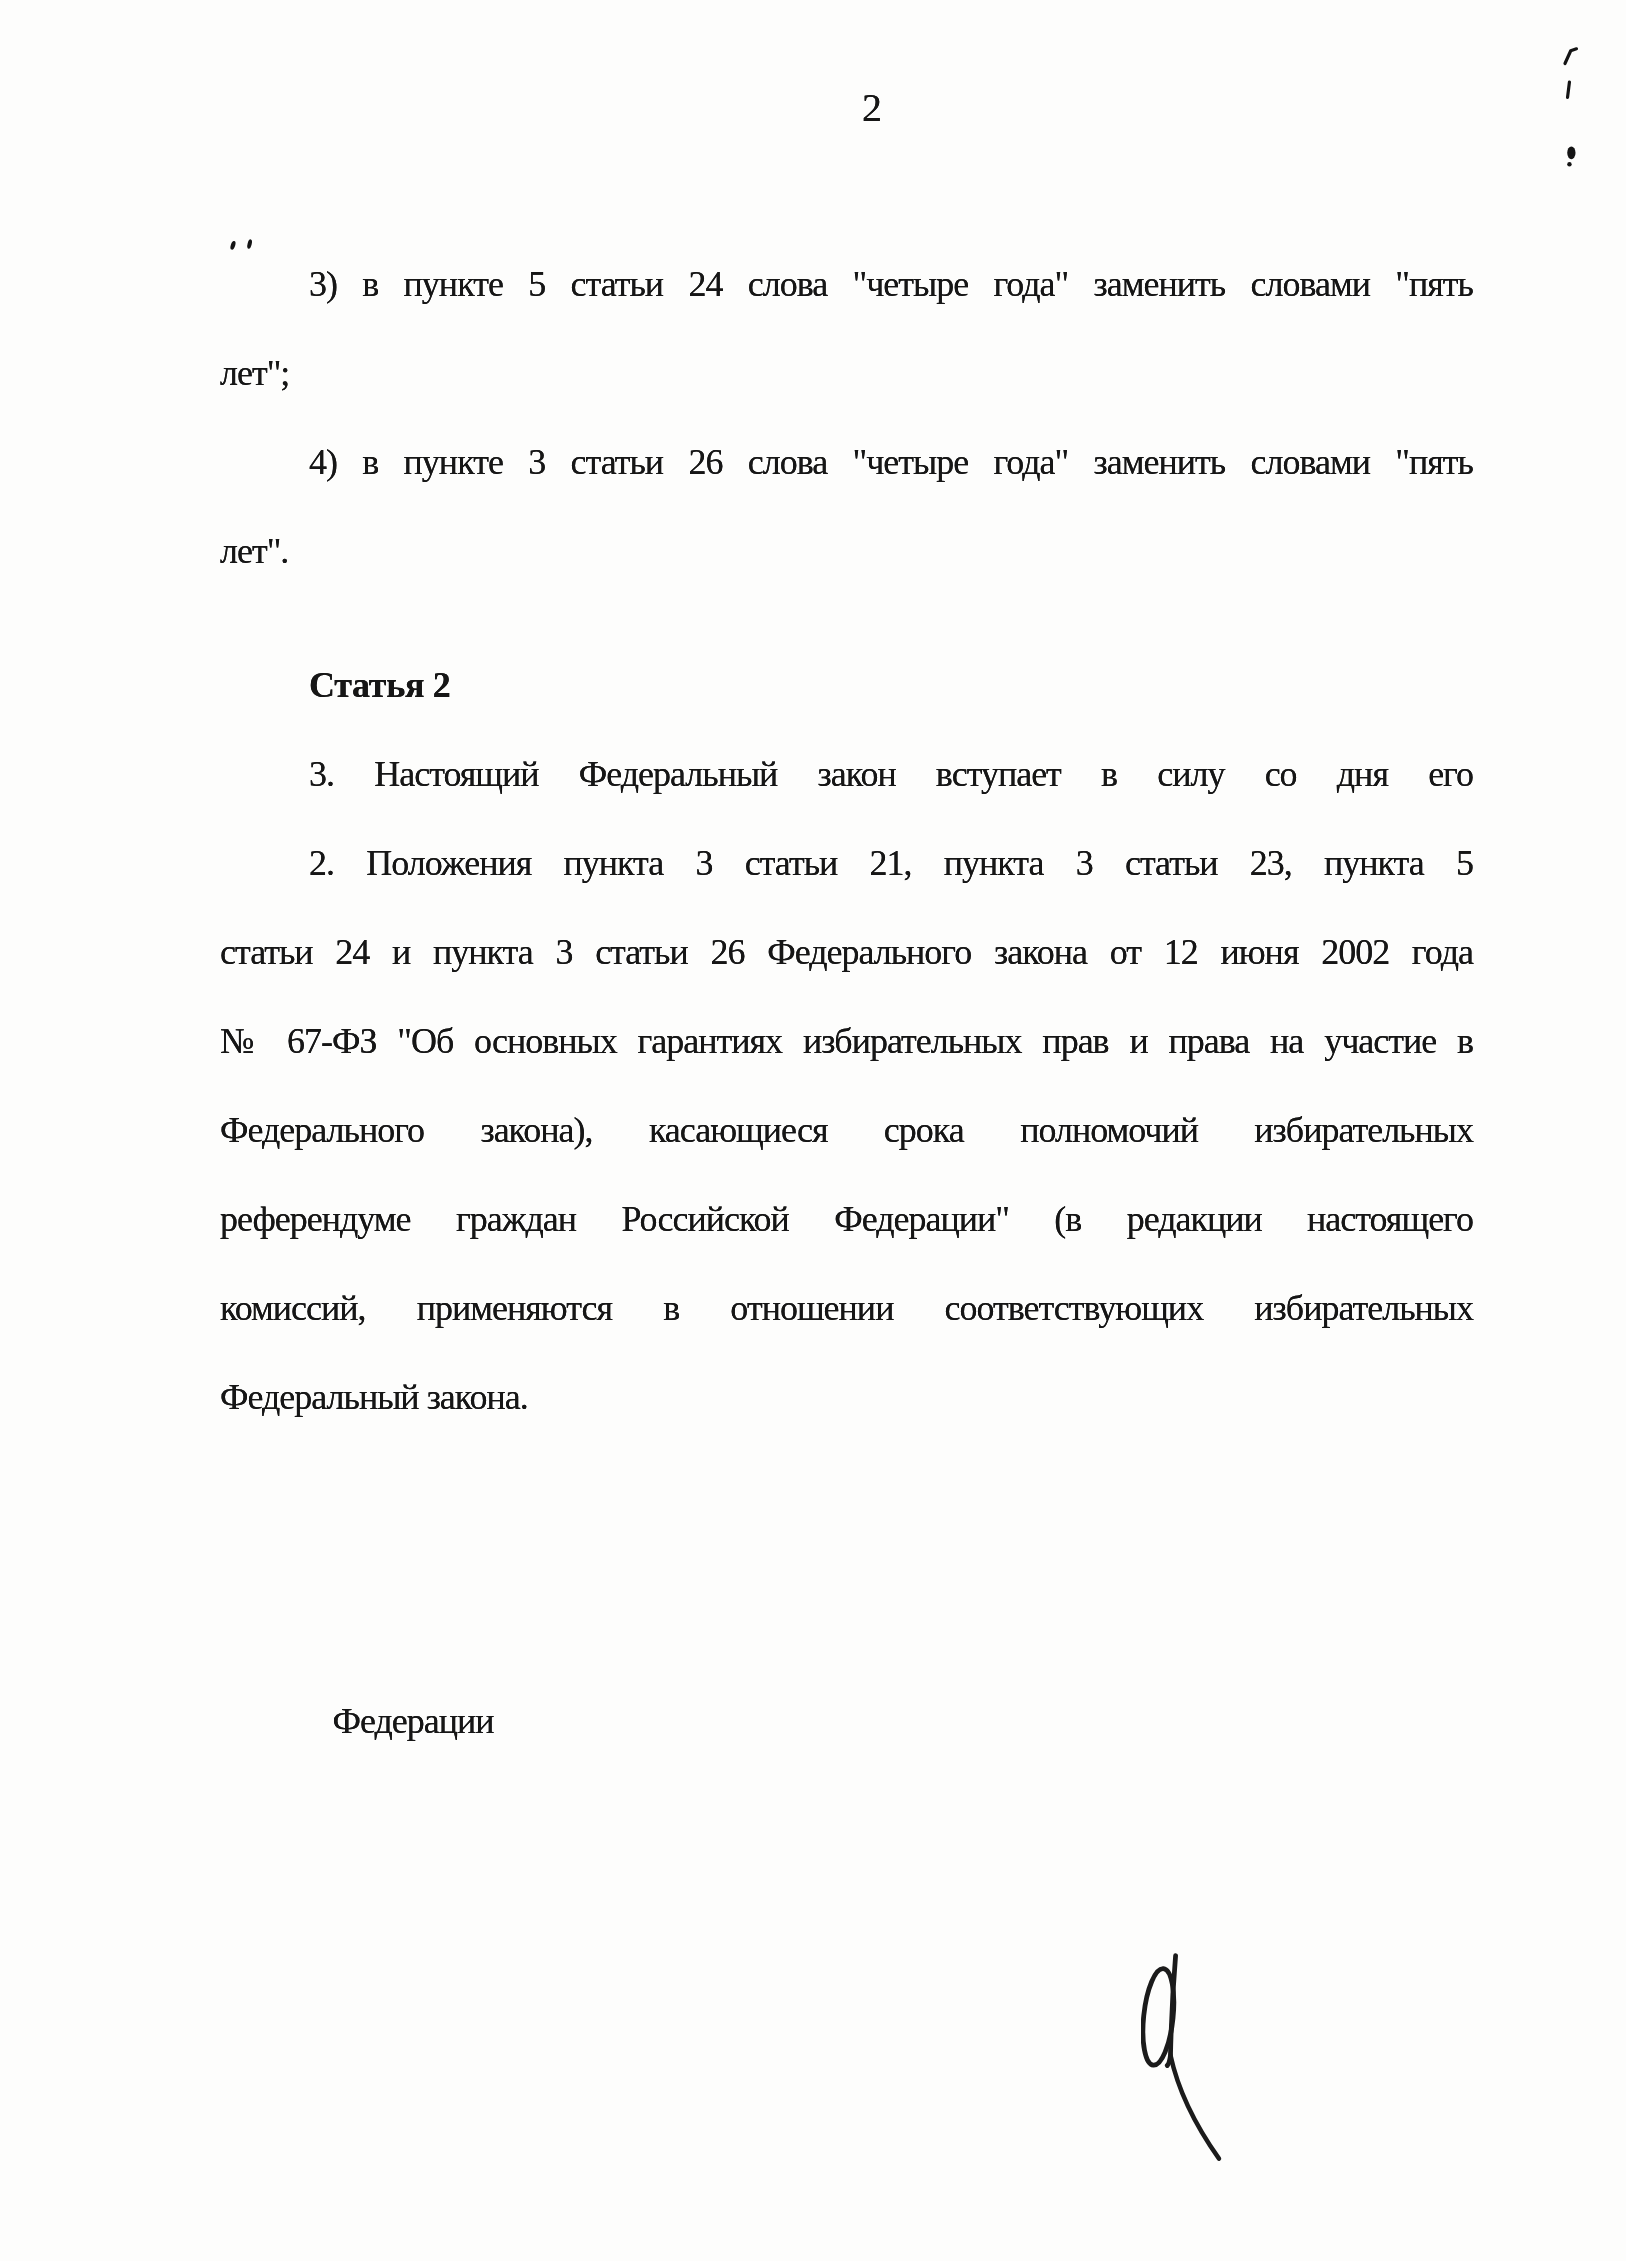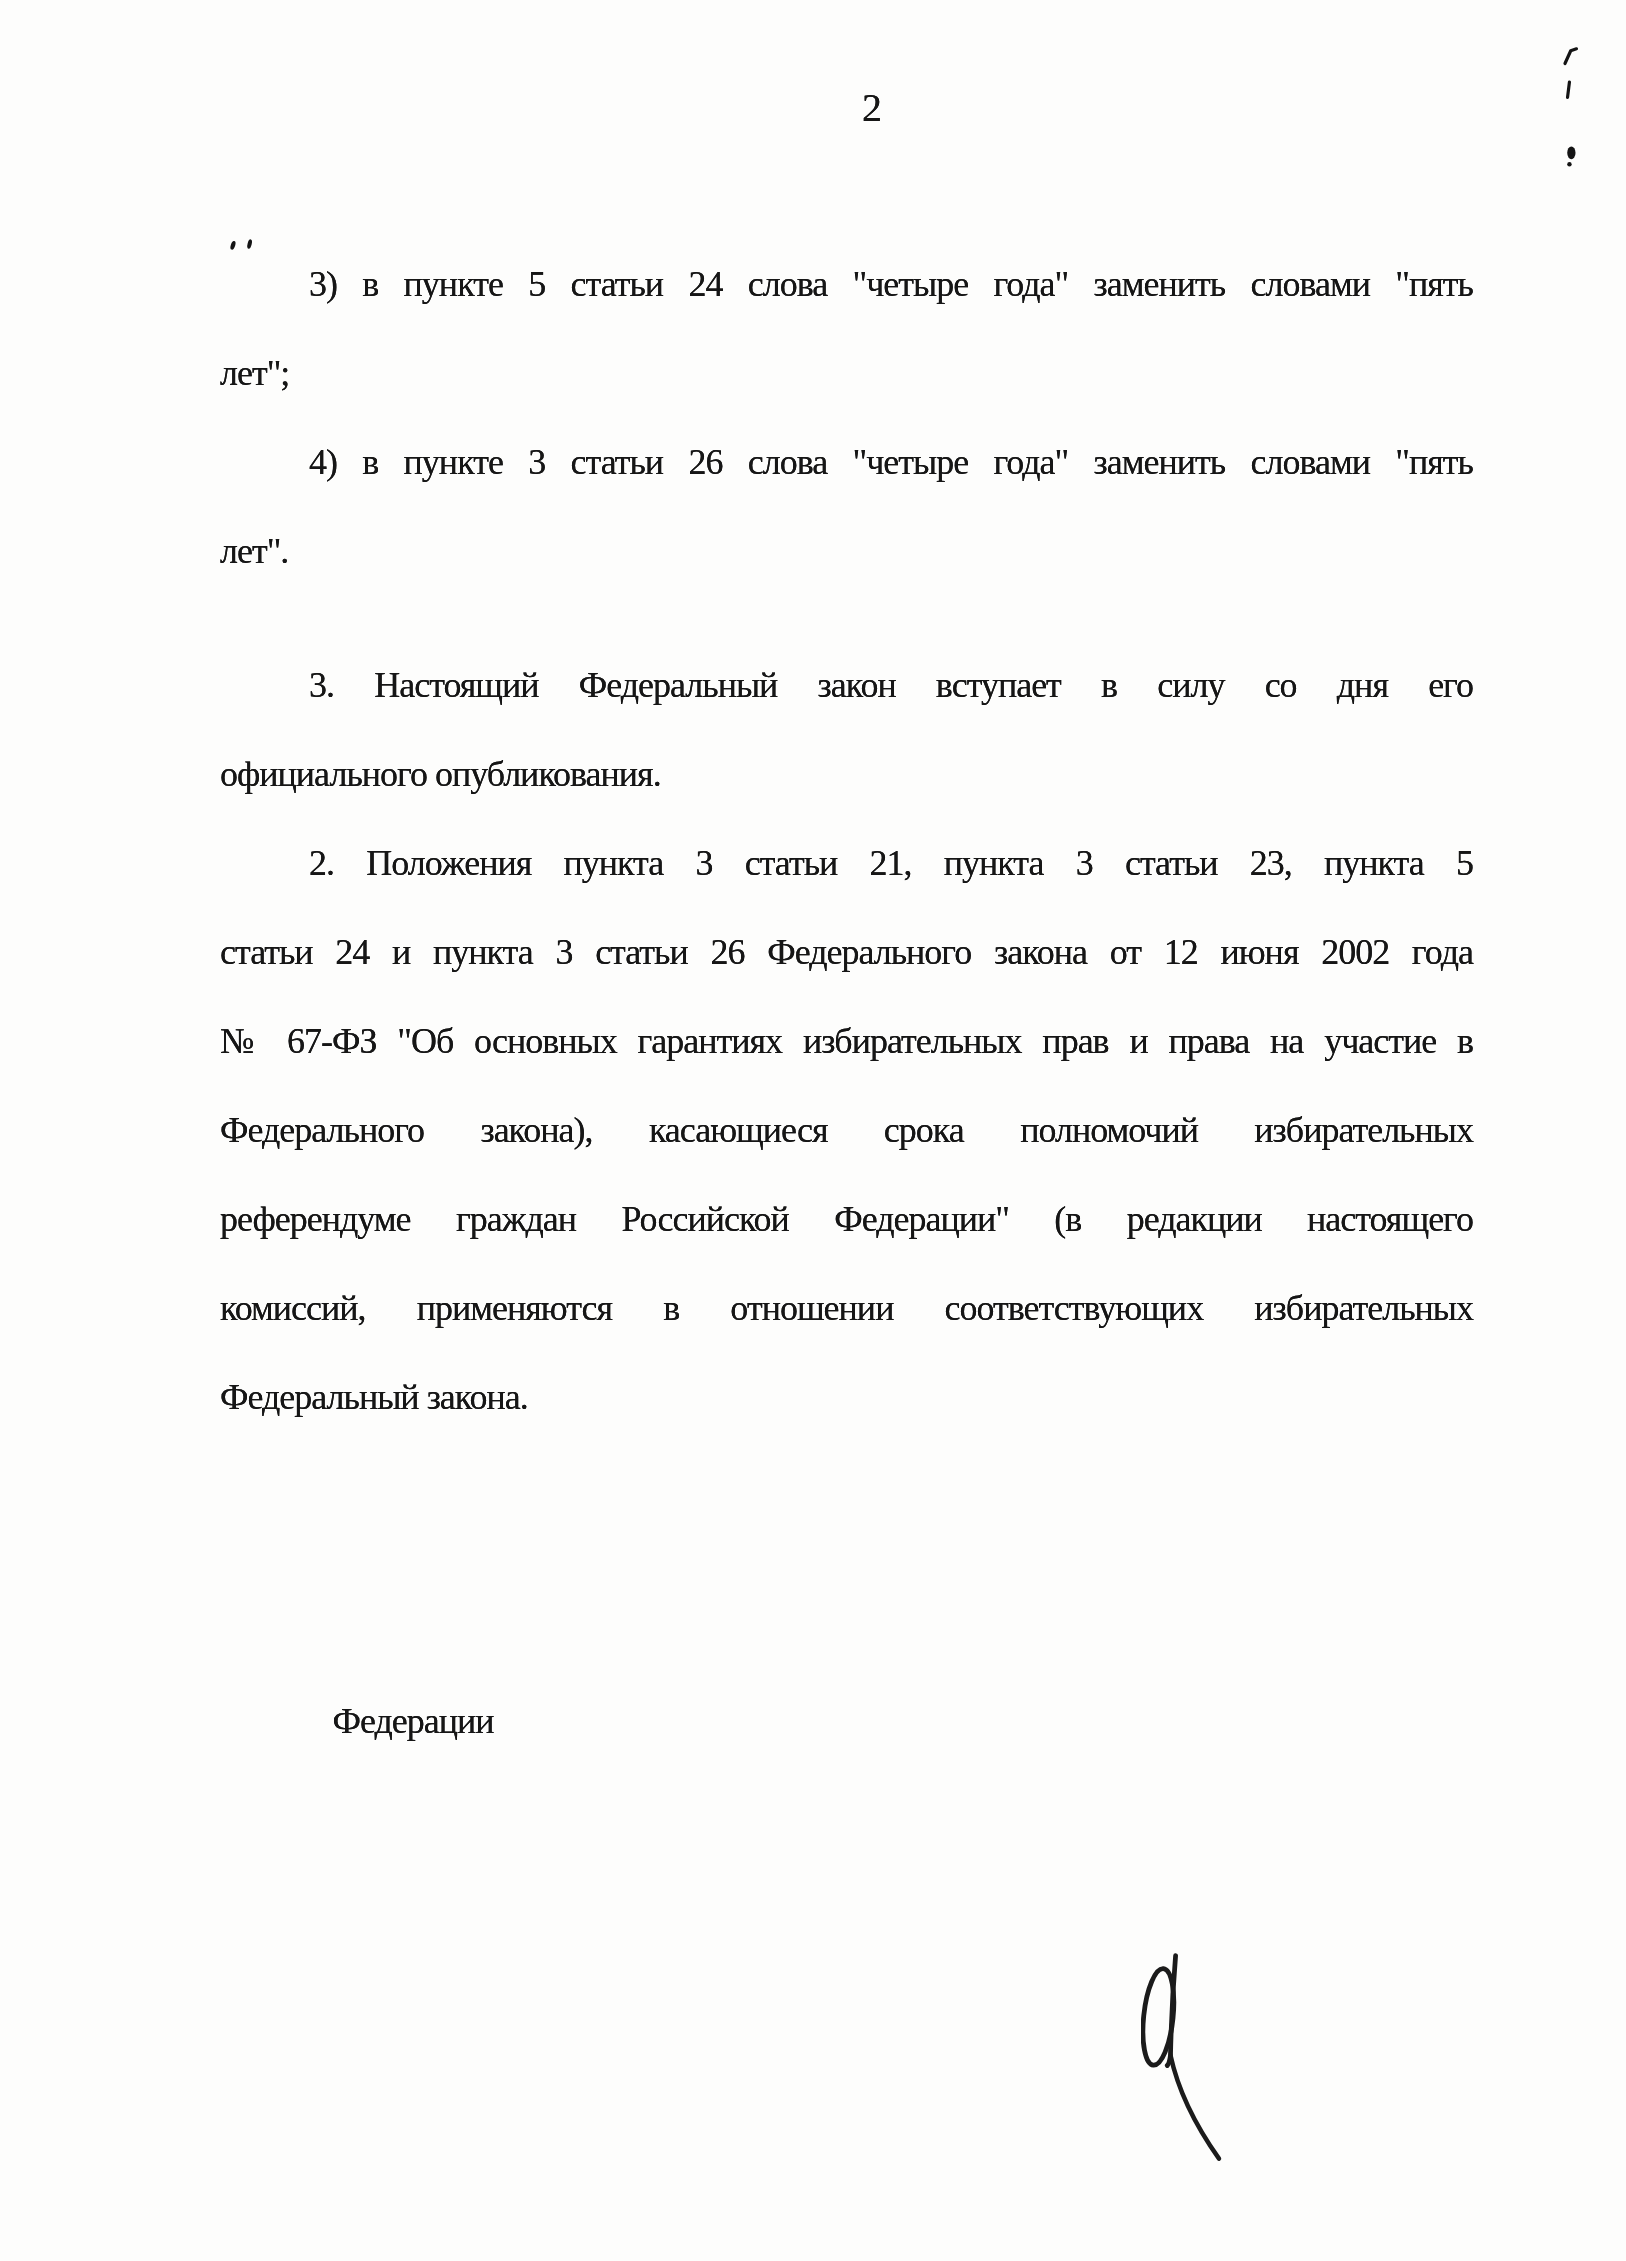--- a/index.html
+++ b/index.html
@@ -73,22 +73,22 @@
     <ellipse cx="24" cy="180" rx="6.5" ry="10" fill="#141414"></ellipse>
     <circle cx="21" cy="198" r="3.5" fill="#141414"></circle>
   </svg>
 
   <div class="content">
     <div class="line indent justify">3) в пункте 5 статьи 24 слова "четыре года" заменить словами "пять</div>
     <div class="line">лет";</div>
     <div class="line indent justify">4) в пункте 3 статьи 26 слова "четыре года" заменить словами "пять</div>
     <div class="line">лет".</div>
     <div class="spacer-before-heading"></div>
+    <div class="line indent bold">Статья 2</div>
     <div class="line indent justify">3. Настоящий Федеральный закон вступает в силу со дня его</div>
-    <div class="line">официального опубликования.</div>
     <div class="line indent justify">2. Положения пункта 3 статьи 21, пункта 3 статьи 23, пункта 5</div>
     <div class="line justify">статьи 24 и пункта 3 статьи 26 Федерального закона от 12 июня 2002 года</div>
     <div class="line justify">№ 67-ФЗ "Об основных гарантиях избирательных прав и права на участие в</div>
     <div class="line justify">Федерального закона), касающиеся срока полномочий избирательных</div>
     <div class="line justify">референдуме граждан Российской Федерации" (в редакции настоящего</div>
     <div class="line justify">комиссий, применяются в отношении соответствующих избирательных</div>
     <div class="line">Федеральный закона.</div>
   </div>
 
   <div class="signature-block">

